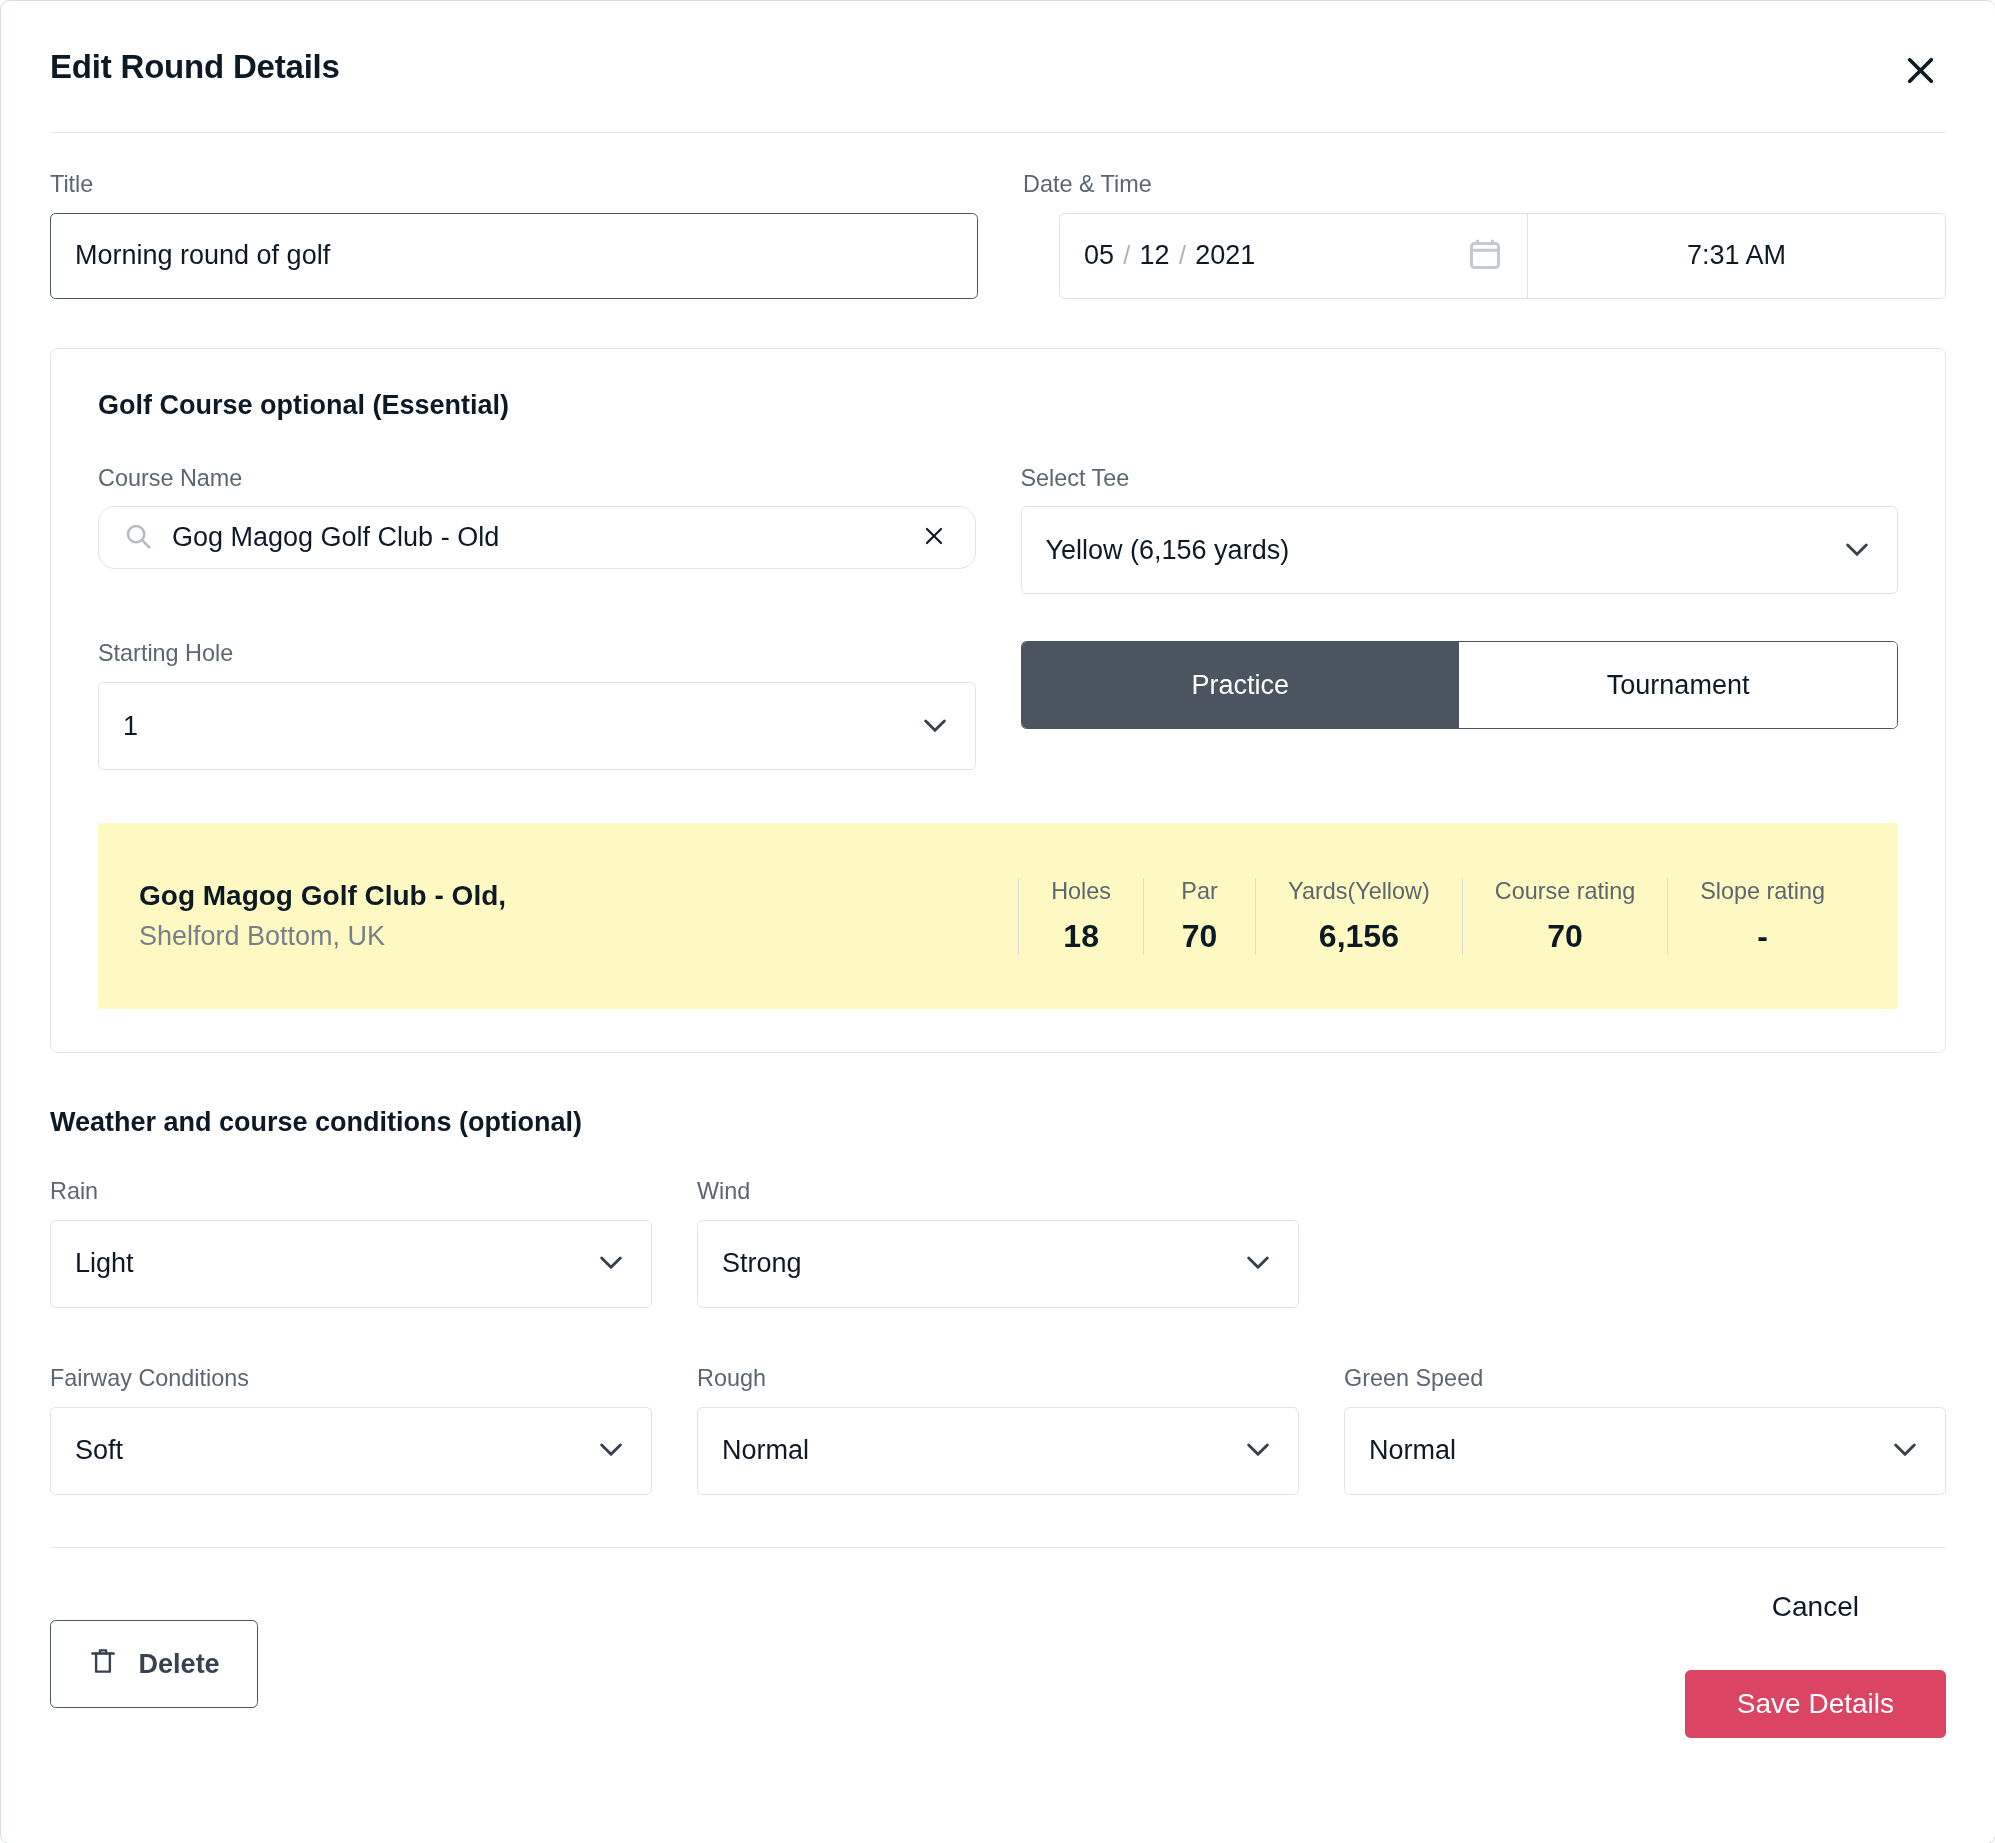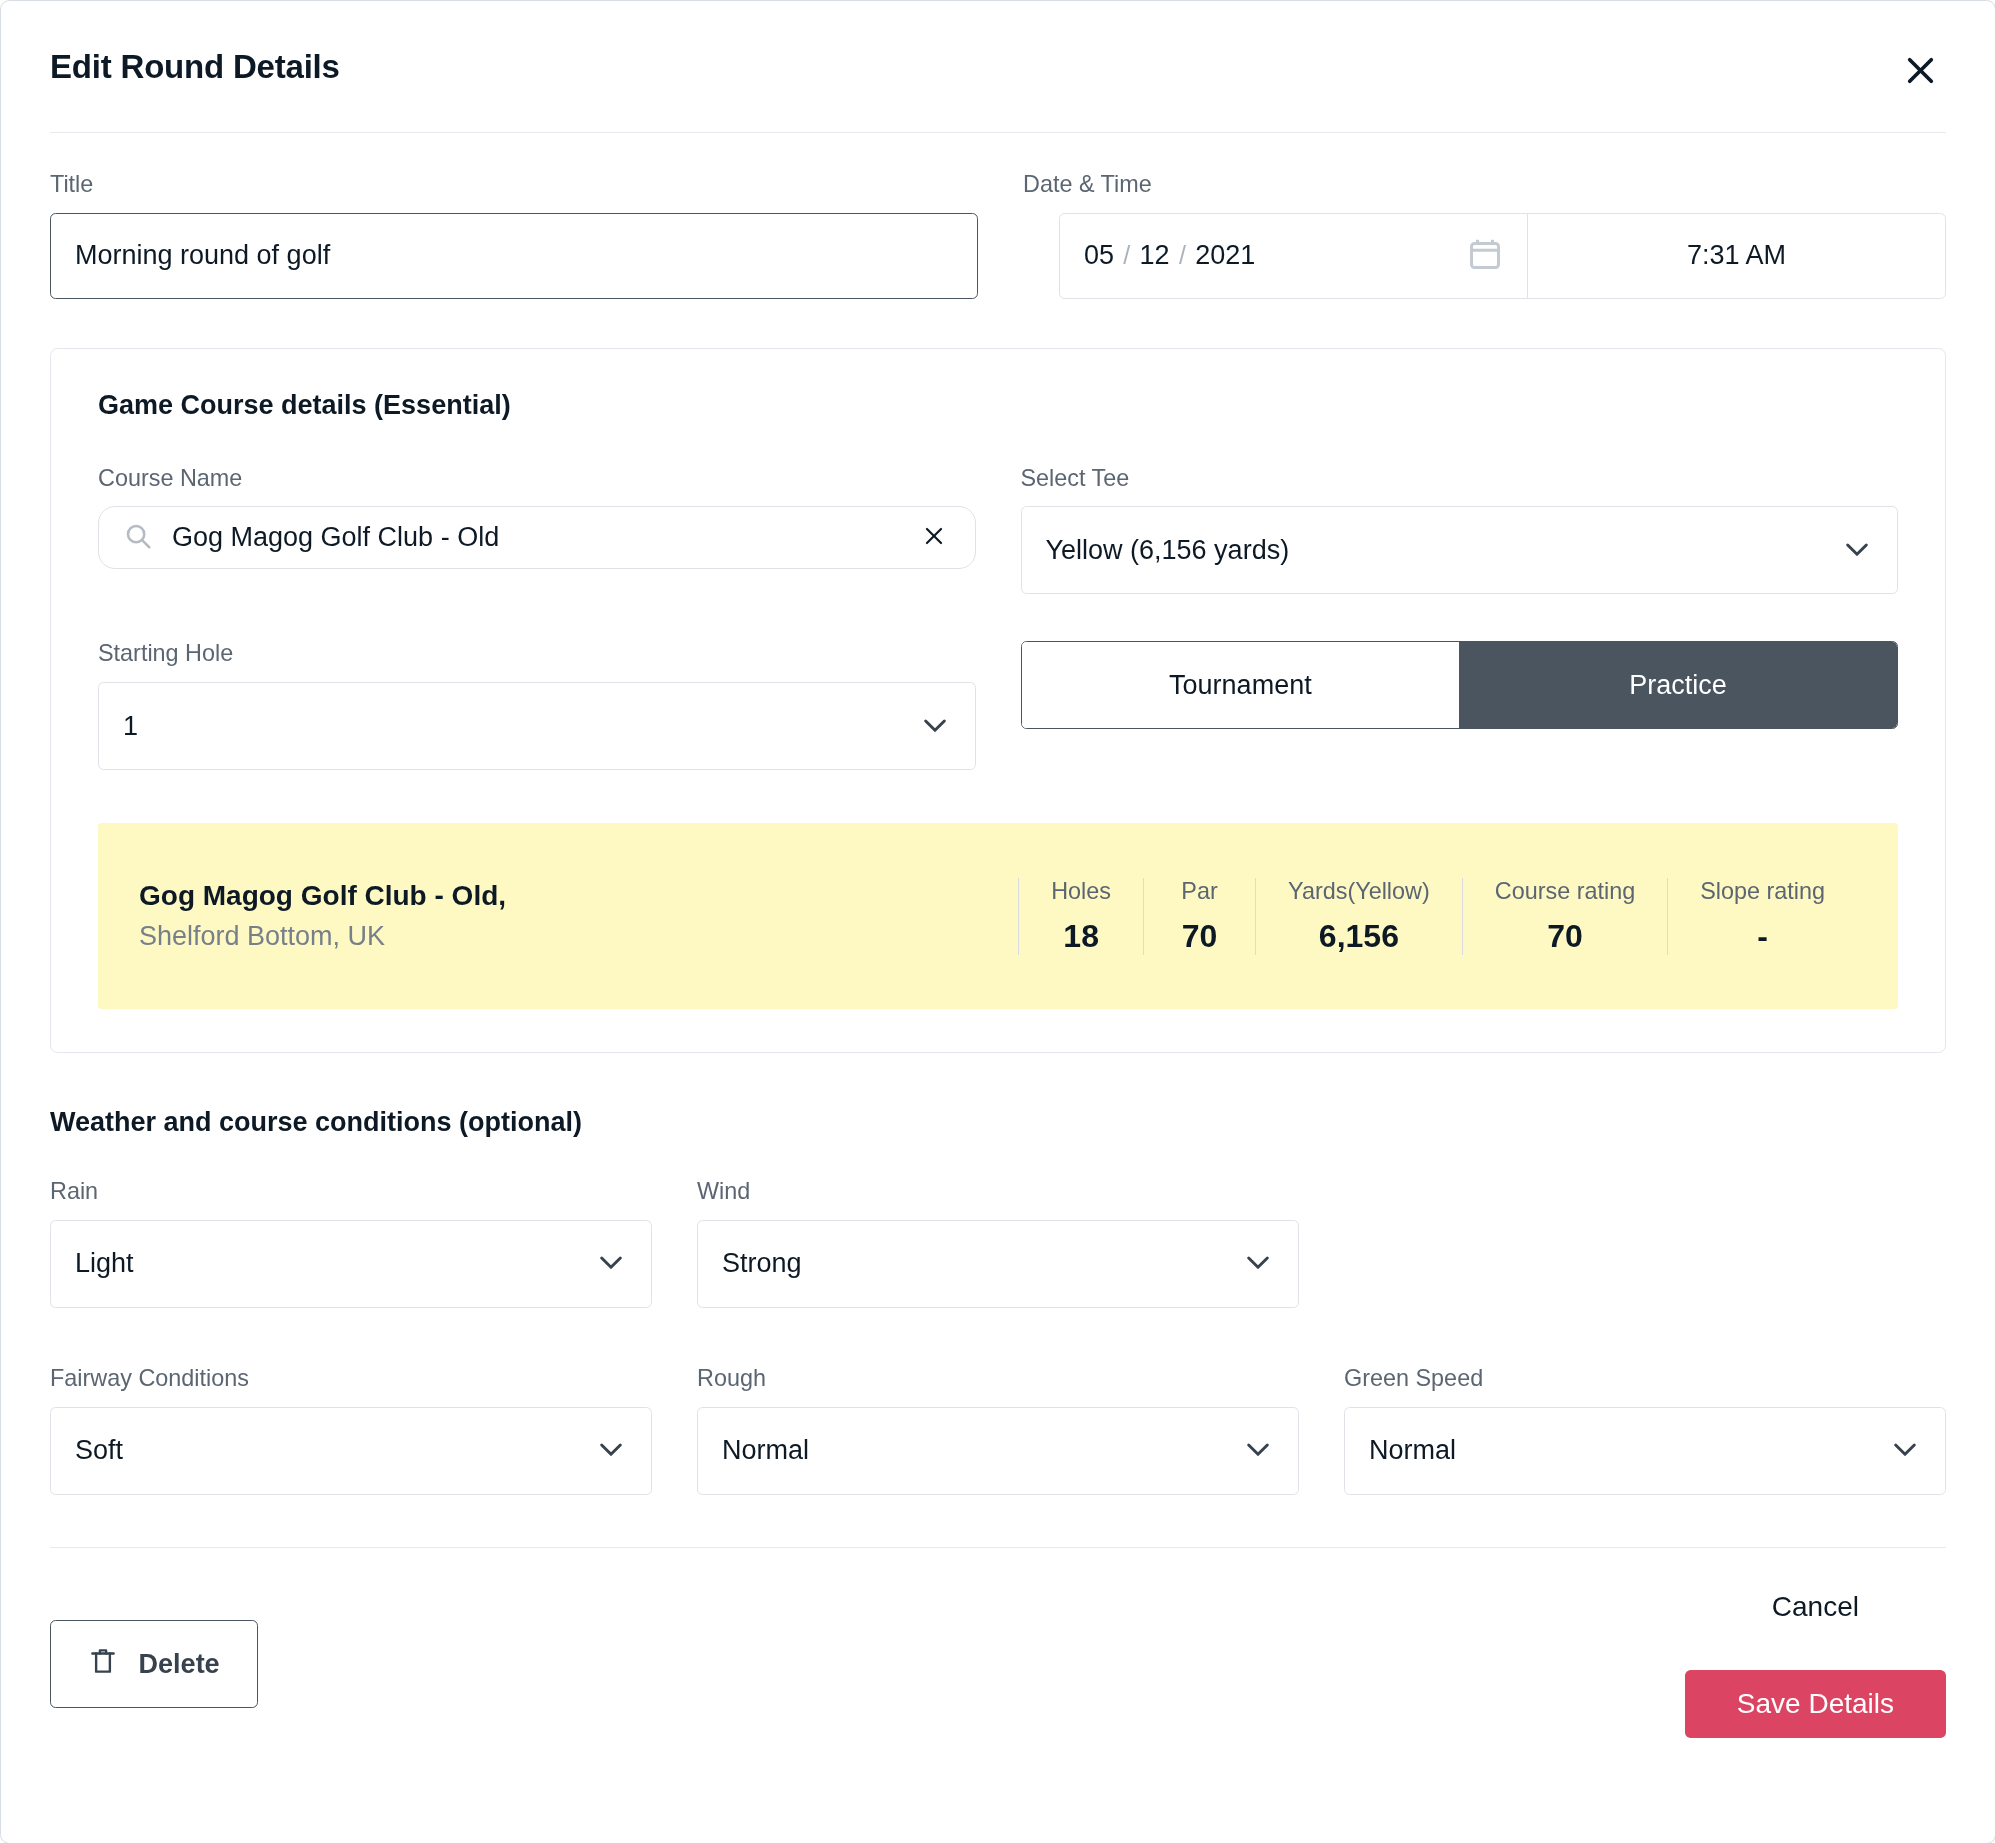--- a/index.html
+++ b/index.html
@@ -361,21 +361,21 @@
           </span>
         </div>
         <div class="time-part">
           <span>7:31 AM</span>
         </div>
       </div>
     </div>
   </div>
 
   <div class="card">
-    <div class="card-heading">Game Course details (Essential)</div>
+    <div class="card-heading">Golf Course optional (Essential)</div>
 
     <div class="card-row">
       <div class="card-col">
         <span class="field-label">Course Name</span>
         <div class="search-box">
           <span>
             <svg width="30" height="30" viewBox="0 0 24 24" fill="none" stroke="#b4bbc2" stroke-width="2" stroke-linecap="round">
               <circle cx="10.5" cy="10.5" r="6.5"></circle>
               <line x1="15.5" y1="15.5" x2="21" y2="21"></line>
             </svg>
@@ -413,22 +413,22 @@
           <span>
             <svg width="32" height="32" viewBox="0 0 24 24" fill="none" stroke="#37424e" stroke-width="2.2" stroke-linecap="round" stroke-linejoin="round">
               <polyline points="5,9 12,16 19,9"></polyline>
             </svg>
           </span>
         </div>
       </div>
 
       <div class="card-col">
         <div class="segmented">
+          <div class="seg active">Practice</div>
           <div class="seg">Tournament</div>
-          <div class="seg active">Practice</div>
         </div>
       </div>
     </div>
 
     <div class="stats">
       <div class="stats-name">
         <div class="n1">Gog Magog Golf Club - Old,</div>
         <div class="n2">Shelford Bottom, UK</div>
       </div>
       <div class="stat">

